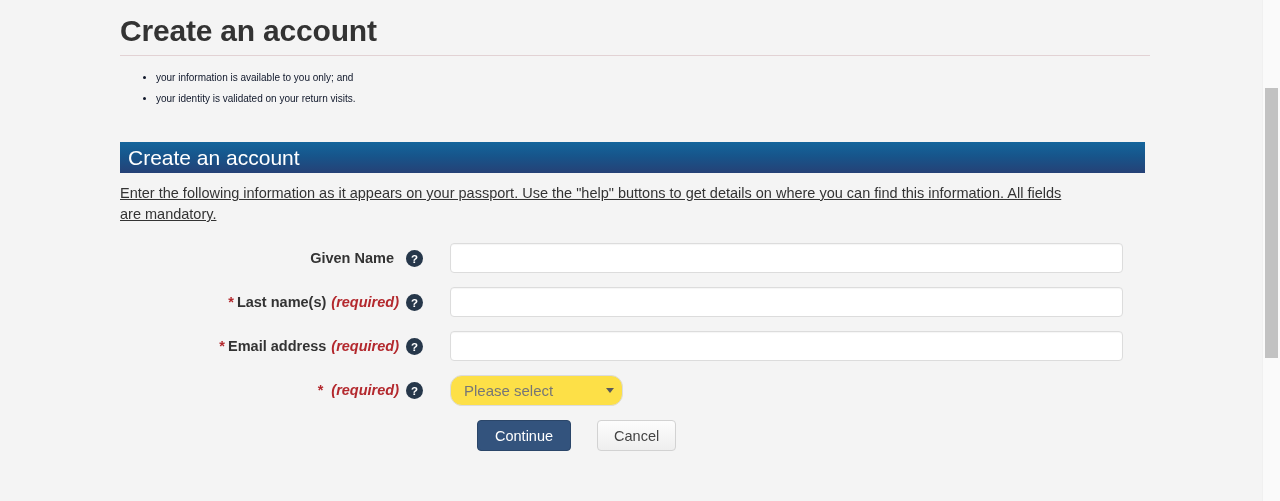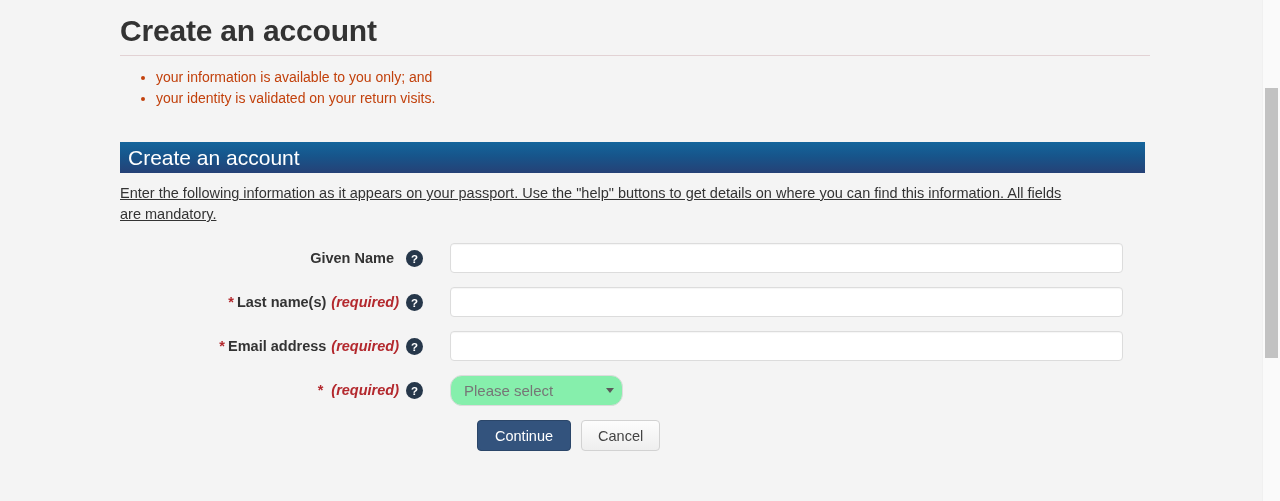--- a/index.html
+++ b/index.html
@@ -58,23 +58,23 @@
     margin: 0;
     width: 1010px;
   }
 
   ul.intro-list {
     margin: 10px 0 0 0;
     padding-left: 36px;
     list-style: disc;
   }
   ul.intro-list li {
-    font-size: 14px;
+    font-size: 10px;
     line-height: 21px;
-    color: #c2410c;
+    color: #0f172a;
     margin-bottom: 0px;
   }
 
   
   .panel-banner {
     margin-top: 33px;
     width: 1025px;
     height: 31px;
     background: linear-gradient(to bottom, #14659c 0%, #17558b 45%, #254176 100%);
     box-sizing: border-box;
@@ -162,21 +162,21 @@
   }
 
   
   .select-box {
     display: inline-flex;
     align-items: center;
     height: 31px;
     box-sizing: border-box;
     border: 1px solid #dcdcdc;
     border-radius: 12px;
-    background: #86efac;
+    background: #fde047;
     padding: 0 8px 0 13px;
     min-width: 132px;
     cursor: pointer;
     gap: 35px;
   }
   .select-value {
     font-size: 15px;
     color: #767676;
     padding-right: 18px;
   }
@@ -187,20 +187,21 @@
     border-top: 5px solid #5a5a5a;
     margin-left: auto;
   }
 
   
   .button-row {
     display: flex;
     align-items: center;
     margin-left: 357px;
     margin-top: 13px;
+    gap: 16px;
   }
   .btn {
     font-family: "Liberation Sans", sans-serif;
     font-size: 14.5px;
     border-radius: 4px;
     cursor: pointer;
     height: 31px;
     box-sizing: border-box;
     display: inline-flex;
     align-items: center;

